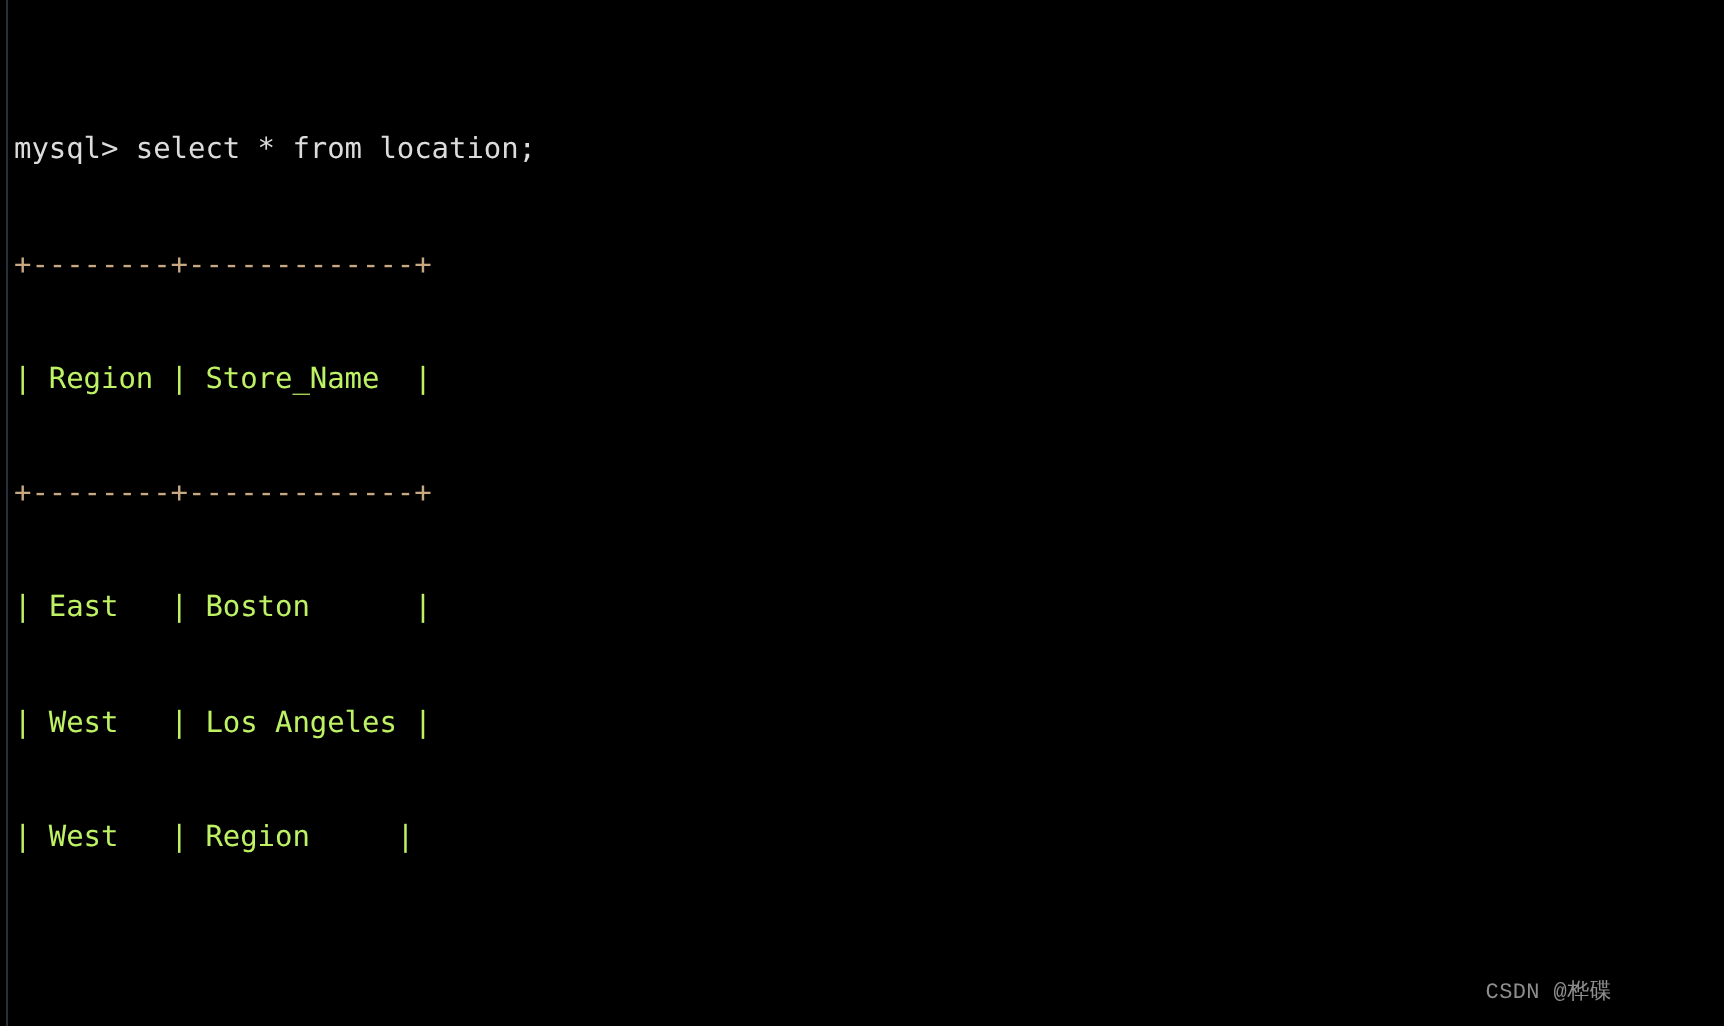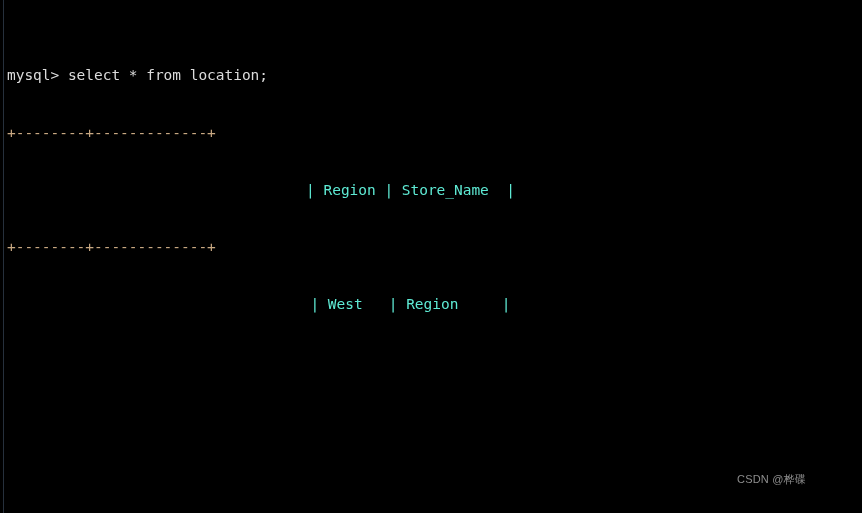--- a/index.html
+++ b/index.html
@@ -34,46 +34,48 @@
     right: 0;
     white-space: pre;
   }
   .line {
     white-space: pre;
     height: 19.1px;
     letter-spacing: -0.03px;
   }
   .txt-prompt  { color: #dcdcdc; }
   .txt-rule    { color: #c8a882; }
-  .txt-cell    { color: #5eead4; text-align: center; }
+  .txt-cell    { color: #bef264; }
 
   #watermark {
     position: absolute;
     right: 8px;
-    bottom: 24px;
-    font-family: Liberation Sans, sans-serif;
+    bottom: 6px;
+    font-family: Liberation Mono, monospace;
     font-size: 11px;
     color: #8d8d8d;
     letter-spacing: 0.2px;
     user-select: none;
   }
 </style>
 </head>
 <body>
 
 <div id="terminal">
 
   <div id="left-rule"></div>
 
   <div id="screen">
 
     <div class="line txt-prompt">mysql&gt; select * from location;</div>
     <div class="line txt-rule">+--------+-------------+</div>
     <div class="line txt-cell">| Region | Store_Name  |</div>
     <div class="line txt-rule">+--------+-------------+</div>
+    <div class="line txt-cell">| East   | Boston      |</div>
+    <div class="line txt-cell">| West   | Los Angeles |</div>
     <div class="line txt-cell">| West   | Region     |</div>
     
     
     
 
     
     
     
     
     

